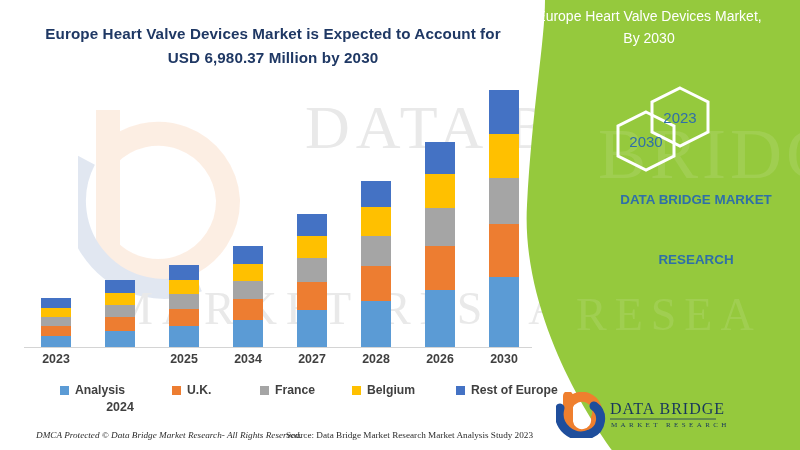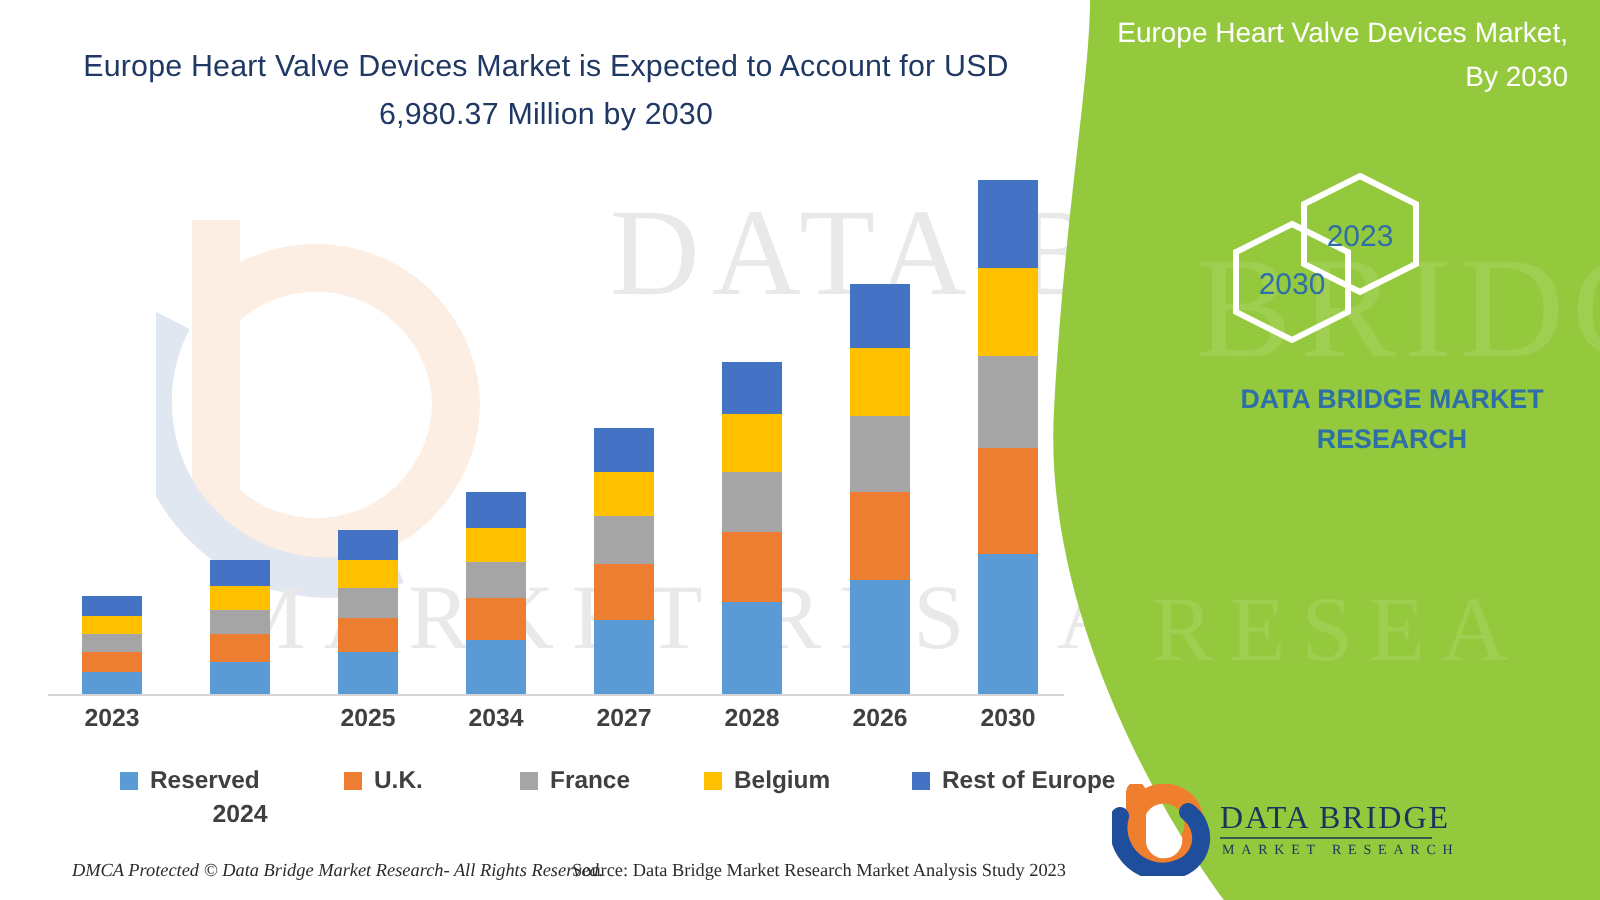--- a/index.html
+++ b/index.html
@@ -31,42 +31,42 @@
 
   .wm-logo {
     position:absolute; left:78px; top:100px;
     width:170px; height:200px; opacity:.13;
   }
 
   
   .headline {
     position:absolute; left:34px; top:22px; width:478px;
     text-align:center;
-    font-size:15.2px; line-height:1.55; font-weight:400;
+    font-size:15.2px; line-height:1.55; font-weight:700;
     color:#1f3864; letter-spacing:.1px;
   }
 
   
   .green-panel { position:absolute; left:0; top:0; width:800px; height:450px; }
 
   .panel-title {
     position:absolute; right:16px; top:6px; width:270px;
-    text-align:right; color:#ffffff;
+    text-align:center; color:#ffffff;
     font-size:14px; line-height:1.55; font-weight:500;
   }
   .panel-title .l2 { display:block; }
 
   .hexes { position:absolute; left:610px; top:82px; width:140px; height:95px; }
 
   .brand-caption {
     position:absolute; left:598px; top:190px; width:196px;
     text-align:center; color:#2f6fa8;
     font-size:13.4px; line-height:1.5; font-weight:600;
   }
-  .brand-caption .l2 { display:block; }
+  .brand-caption .l2 { display:block;margin-top:40px; }
 
   .footer-logo { position:absolute; left:556px; top:392px; width:200px; height:46px; }
   .axis-line {
     position:absolute; left:24px; top:347px; width:508px; height:1px;
     background:#d4d4d4;
   }
   .bar {
     position:absolute; bottom:0; width:30px;
     display:flex; flex-direction:column-reverse;
   }
@@ -220,21 +220,21 @@
       <div class="xlabel" style="left: 131px; text-align: center;">2025</div>
       <div class="xlabel" style="left: 195px;">2034</div>
       <div class="xlabel" style="left: 259px;">2027</div>
       <div class="xlabel" style="left: 323px;">2028</div>
       <div class="xlabel" style="left: 387px;">2026</div>
       <div class="xlabel" style="left: 451px;">2030</div>
     </div>
   <div class="legend" id="legend">
       <div class="legend-item" style="left: 36px;">
         <span class="swatch" style="background: rgb(91, 155, 213);"></span>
-        <span>Reserved</span>
+        <span>Analysis</span>
       </div>
       <div class="legend-item" style="left: 148px;">
         <span class="swatch" style="background: rgb(237, 125, 49);"></span>
         <span>U.K.</span>
       </div>
       <div class="legend-item" style="left: 236px;">
         <span class="swatch" style="background: rgb(165, 165, 165);"></span>
         <span>France</span>
       </div>
       <div class="legend-item" style="left: 328px;">

